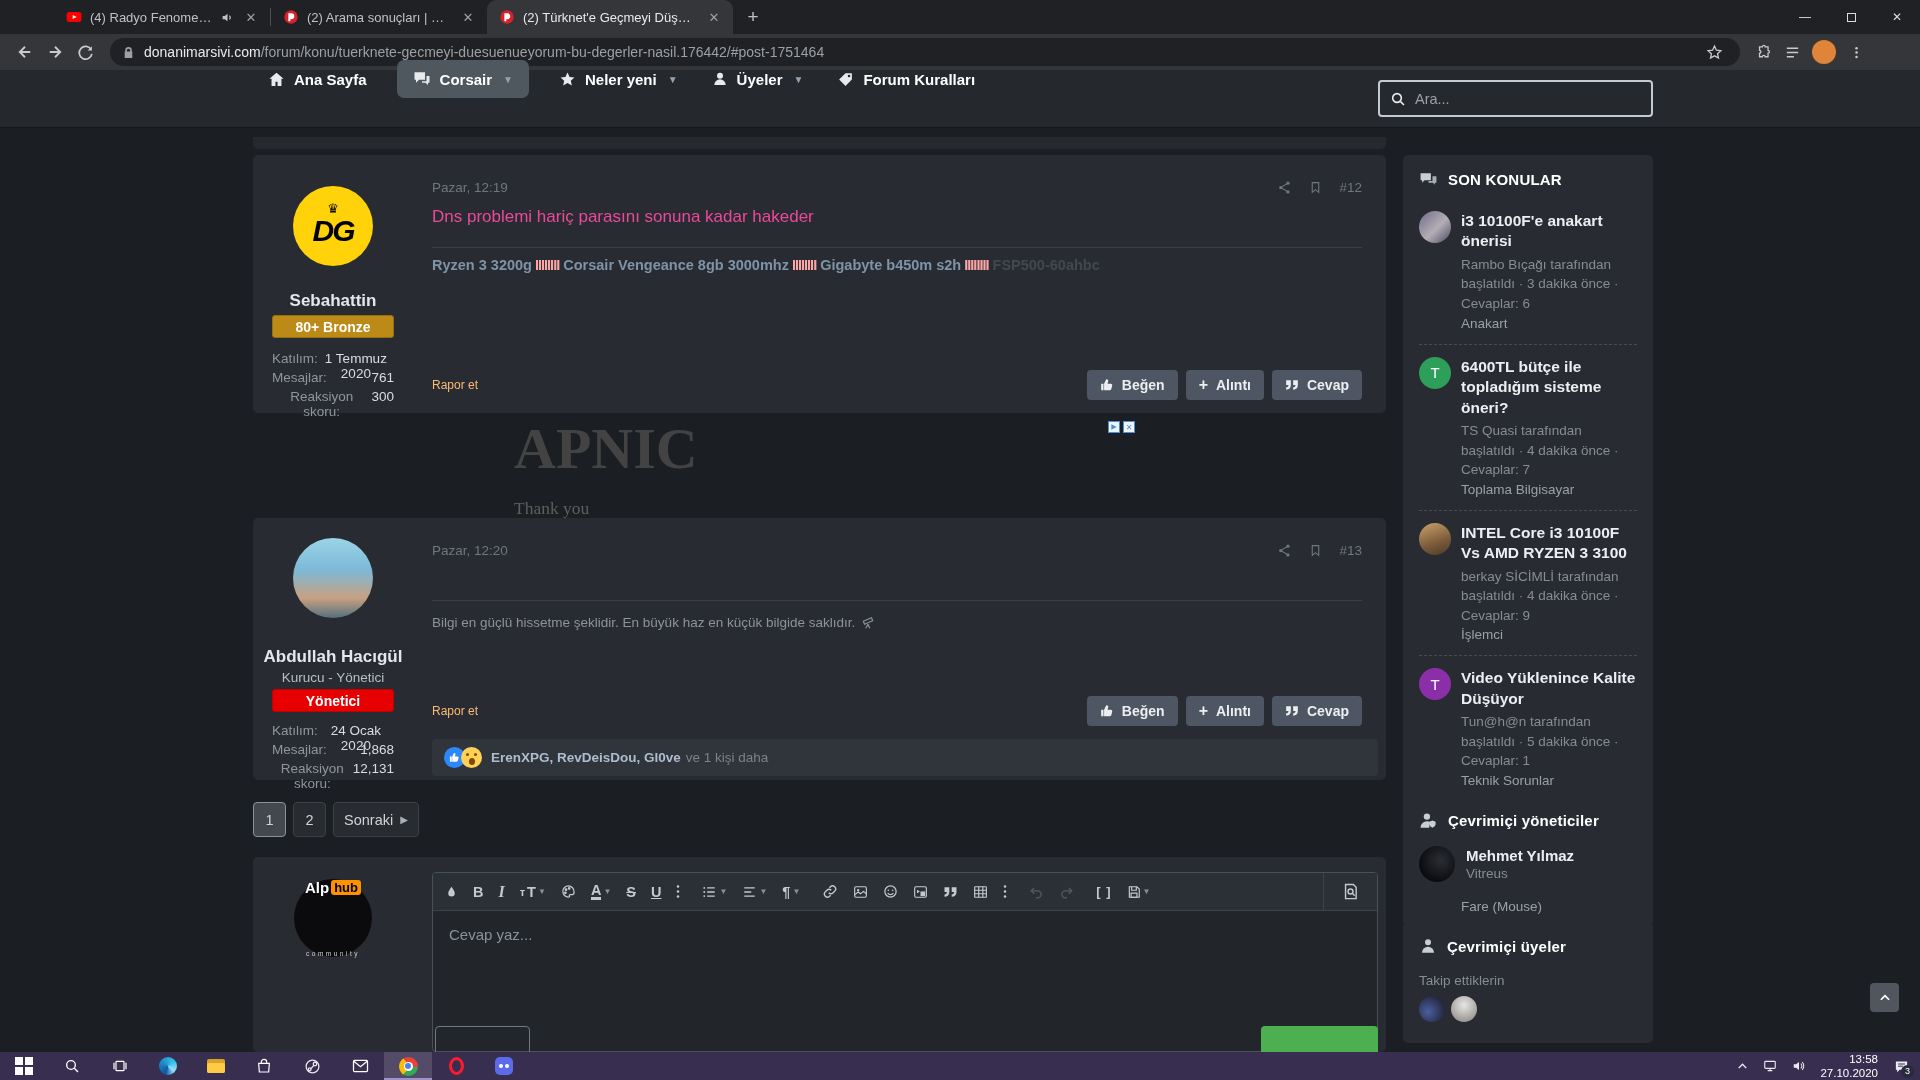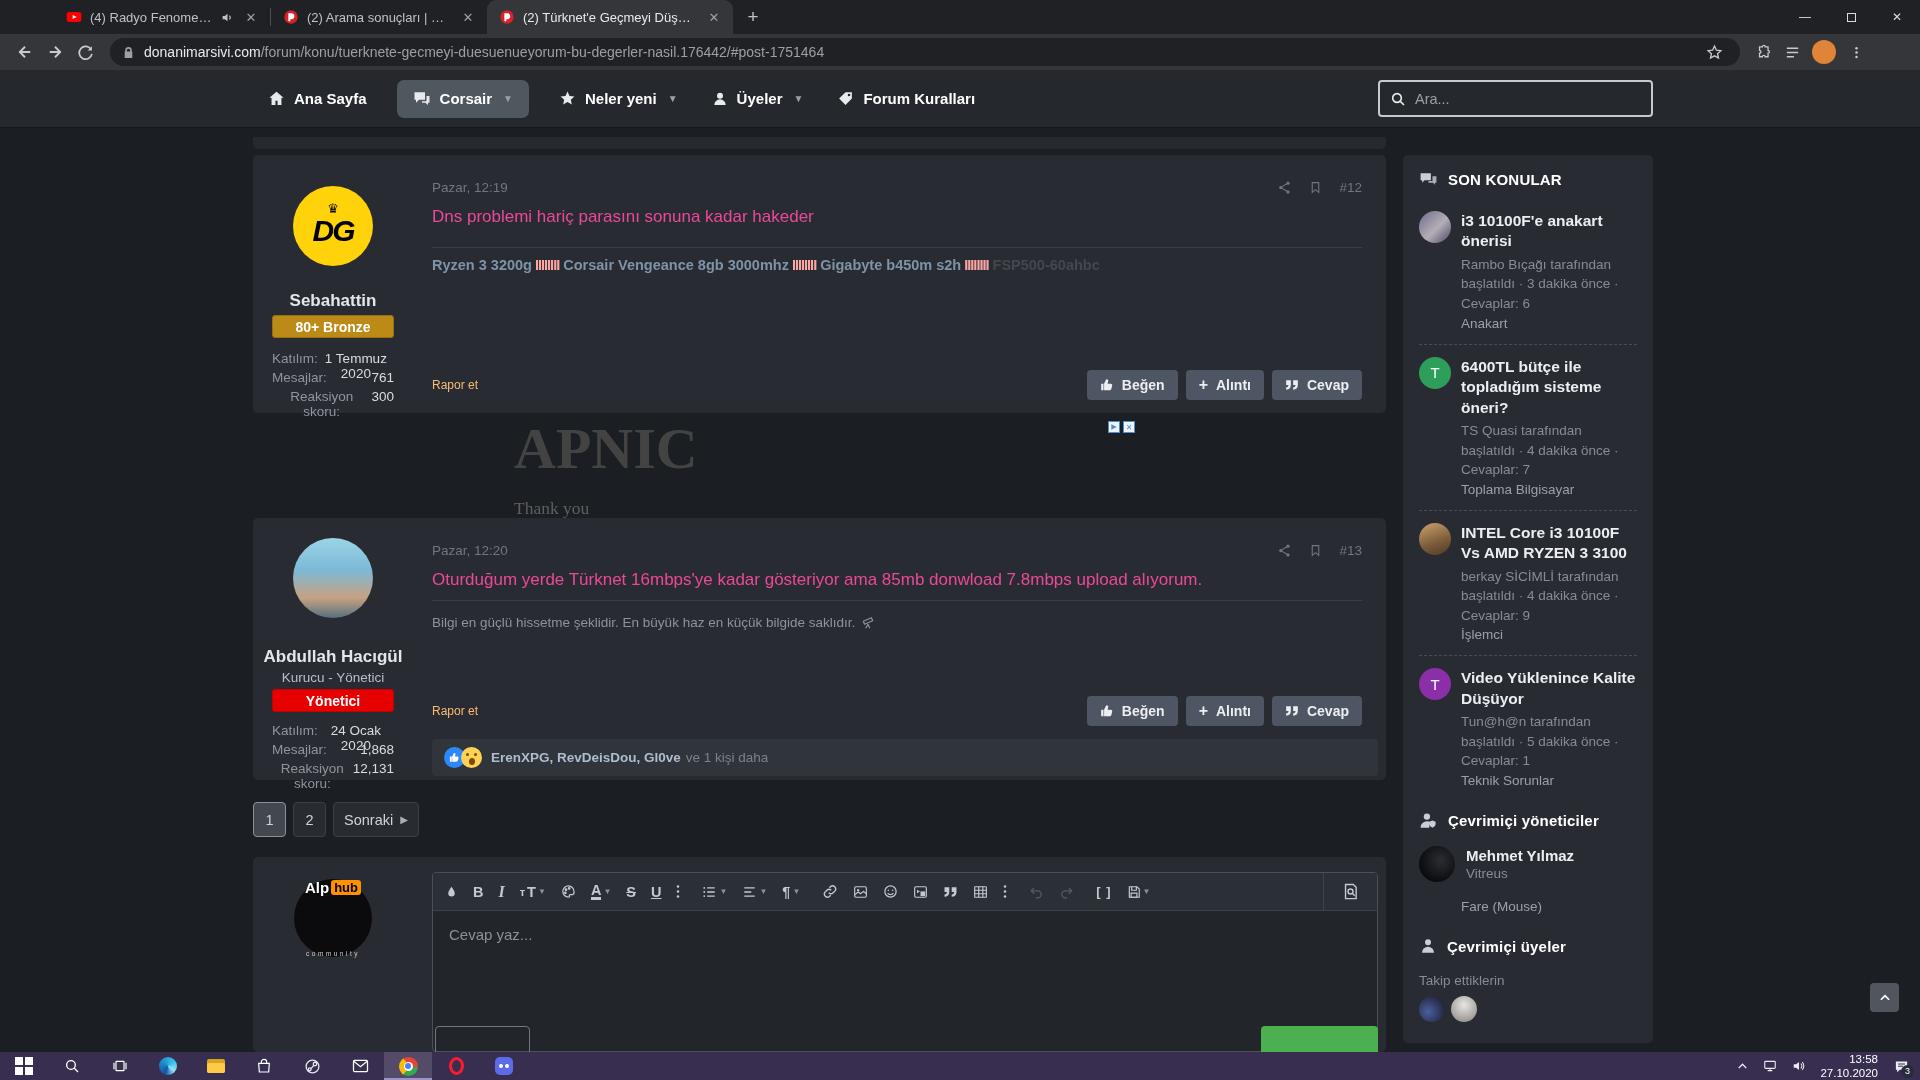--- a/index.html
+++ b/index.html
@@ -22,21 +22,21 @@
   #toolbar { position:absolute; top:34px; left:0; width:1920px; height:36px; background:#35363a; display:flex; align-items:center; }
   .nav-btn { width:30px; height:30px; display:flex; align-items:center; justify-content:center; color:#c7cbd0; }
   #omnibox { height:28px; background:#202124; border-radius:14px; flex:1; margin:0 10px; display:flex; align-items:center; padding:0 12px; max-width:1630px; }
   #omnibox .url { font-size:14px; white-space:nowrap; overflow:hidden; }
   #omnibox .url b { color:#e8eaed; font-weight:normal; }
   #omnibox .url span { color:#9aa0a6; }
   .tb-icon { color:#c7cbd0; width:28px; height:28px; display:flex; align-items:center; justify-content:center; }
   #profile-avatar { width:24px; height:24px; border-radius:50%; background:#e0843a; margin:0 6px; }
 
   
-  #forum-header { position:absolute; top:70px; left:0; width:1920px; height:57px; background:#25282d; box-shadow:0 1px 0 #15171a; display:flex; align-items:center; }
+  #forum-header { position:absolute; top:70px; left:0; width:1920px; height:57px; background:#25282d; box-shadow:0 1px 0 #15171a; display:flex; align-items:flex-start; }
   #main-nav { display:flex; align-items:center; margin-left:268px; gap:34px; }
   .nav-item { display:flex; align-items:center; gap:9px; color:#fff; font-weight:bold; font-size:15px; }
   .nav-item .ic { color:#e8eaec; }
   .nav-item .caret { color:#9aa0a8; font-size:10px; margin-left:2px; }
   .nav-item.pill { background:#4f575f; border-radius:7px; padding:10px 16px; margin:-10px -4px; }
   #hdr-search { position:absolute; left:1378px; top:10px; width:275px; height:37px; border:2px solid #c3cad2; border-radius:4px; display:flex; align-items:center; padding:0 10px; gap:9px; background:#25282d; }
   #hdr-search .ph { color:#9aa0a6; font-size:14.5px; }
 
   
   .card { position:absolute; background:#282c32; border-radius:5px; }
@@ -437,21 +437,20 @@
             <circle cx="17.5" cy="5" r="2.6"></circle>
             <circle cx="17.5" cy="19" r="2.6"></circle>
             <path d="M7.5 11l8.5-5M7.5 13l8.5 5" stroke="currentColor" stroke-width="1.8"></path>
           </svg>
         <svg width="13" height="15" viewBox="0 0 24 24" fill="none" stroke="currentColor" stroke-width="2">
             <path d="M6 3h12v18l-6-5-6 5z"></path>
           </svg>
         <span>#13</span>
       </span>
     </div>
-    <div class="post-body" style="top:52px;">Oturduğum yerde Türknet 16mbps'ye kadar gösteriyor ama 85mb donwload 7.8mbps upload alıyorum.</div>
     <div class="divider" style="top:82px;"></div>
     <div class="sig sig13" style="top:97px;">
       <span>Bilgi en güçlü hissetme şeklidir. En büyük haz en küçük bilgide saklıdır.</span>
       <svg width="14" height="14" viewBox="0 0 24 24" fill="none" stroke="#8d939b" stroke-width="2">
           <path d="M4 9l14-6 2 5L6 14zM12 14l-4 7M12 14l3 7"></path>
         </svg>
     </div>
     <div class="post-foot" style="top:178px;">
       <span class="report">Rapor et</span>
       <span class="actions">

